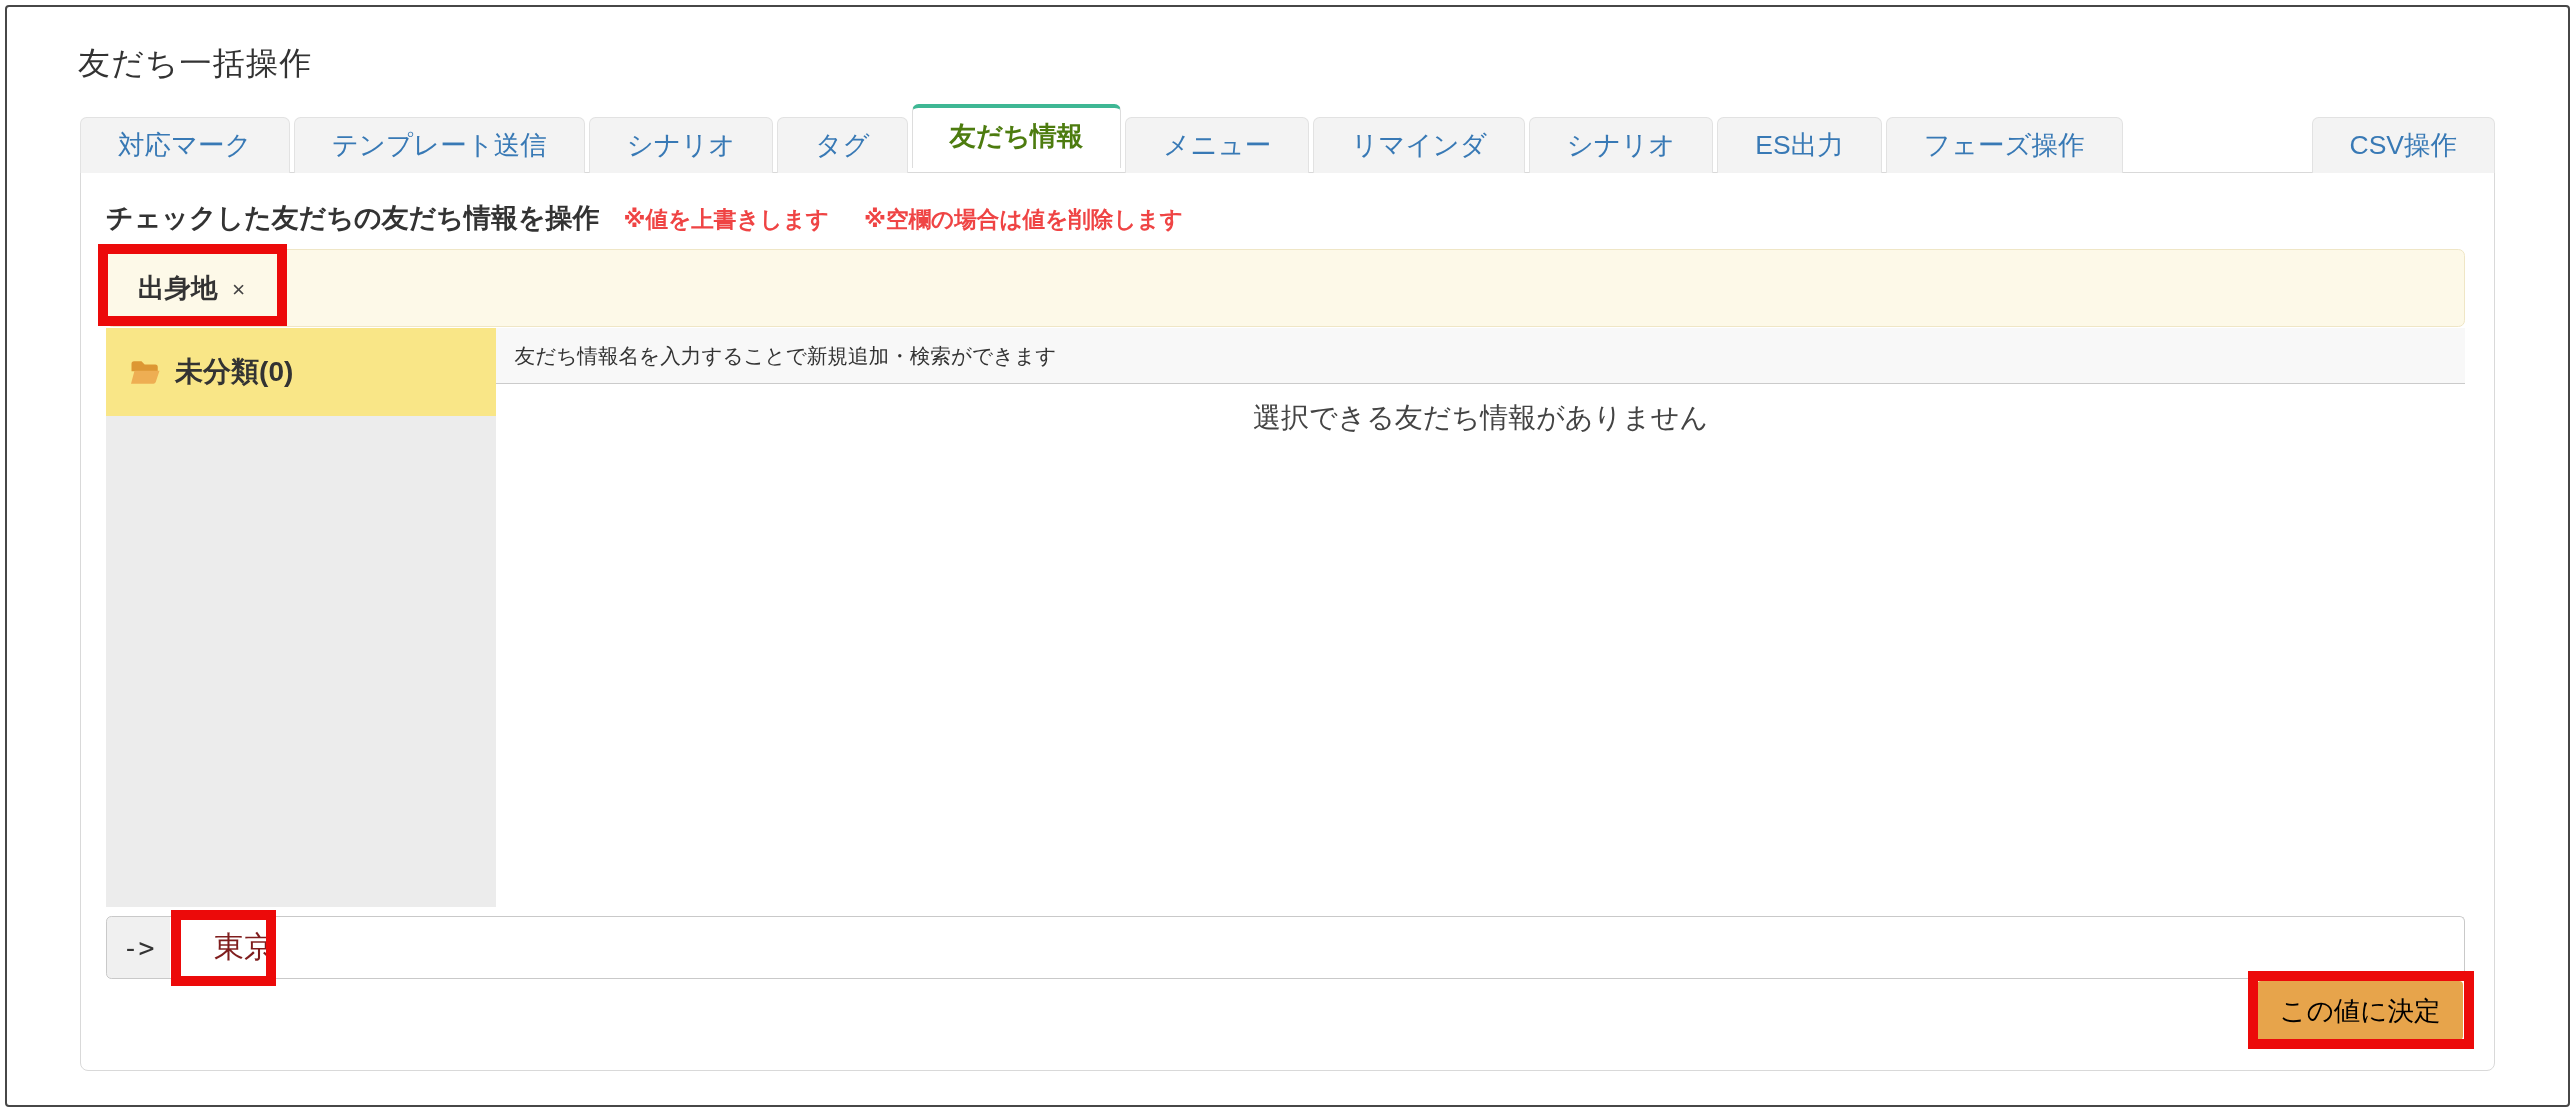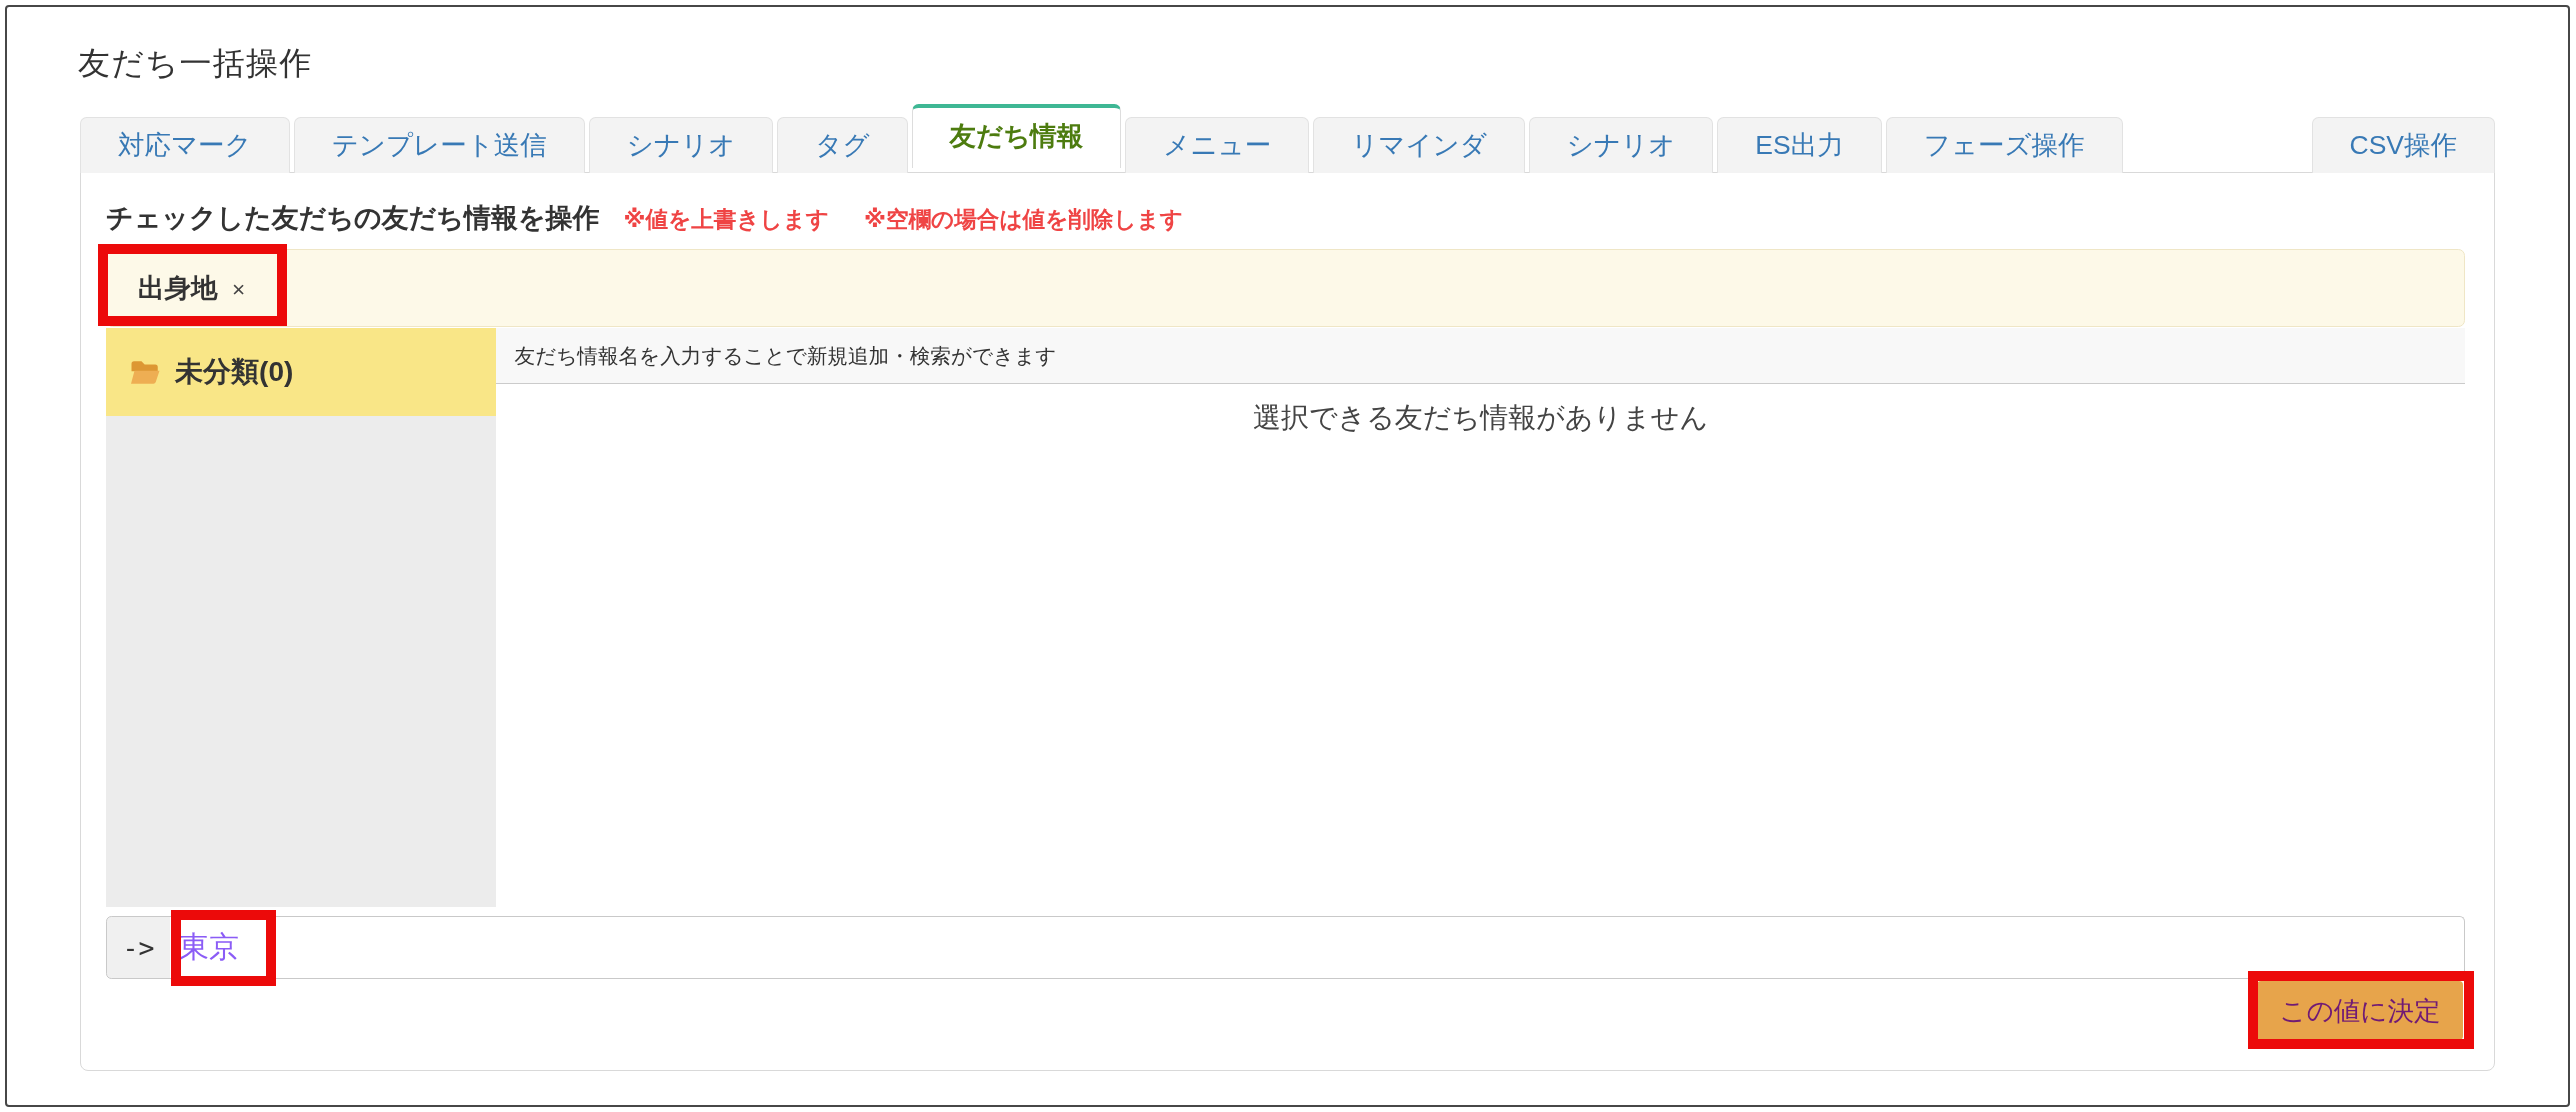--- a/index.html
+++ b/index.html
@@ -119,29 +119,29 @@
     display: flex; align-items: center; justify-content: center;
     font-family: "DejaVu Sans Mono", "Liberation Mono", monospace;
     font-size: 26.5px; color: #333; z-index: 2;
   }
   .value-input {
     left: 170px; top: 916px; width: 2295px; height: 63px;
     background: #fff;
     border: 1.3px solid #c9c9c9; border-left: none;
     border-radius: 0 5.3px 5.3px 0;
     display: flex; align-items: center;
-    padding-left: 9px;
-    font-size: 30px; color: #8b5cf6; z-index: 2;
+    padding-left: 44px;
+    font-size: 30px; color: #7f1d1d; z-index: 2;
   }
 
   .decide-button {
     left: 2257px; top: 981px; width: 206px; height: 59px;
     background: #e7a44b;
     border: none; border-radius: 4px;
-    font-size: 26.5px; color: #701a75;
+    font-size: 26.5px; color: #000000;
     display: flex; align-items: center; justify-content: center;
     cursor: pointer; z-index: 2;
     font-family: inherit;
   }
 
   
   .annotation {
     border: 10.6px solid #ec0a0a;
     pointer-events: none; z-index: 20;
     background: transparent;

